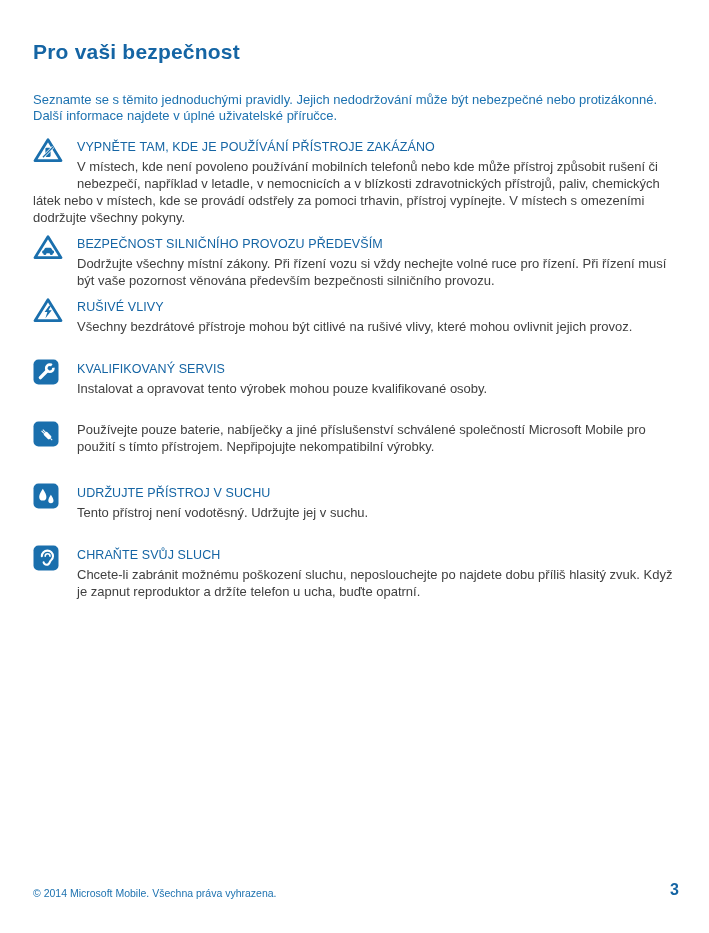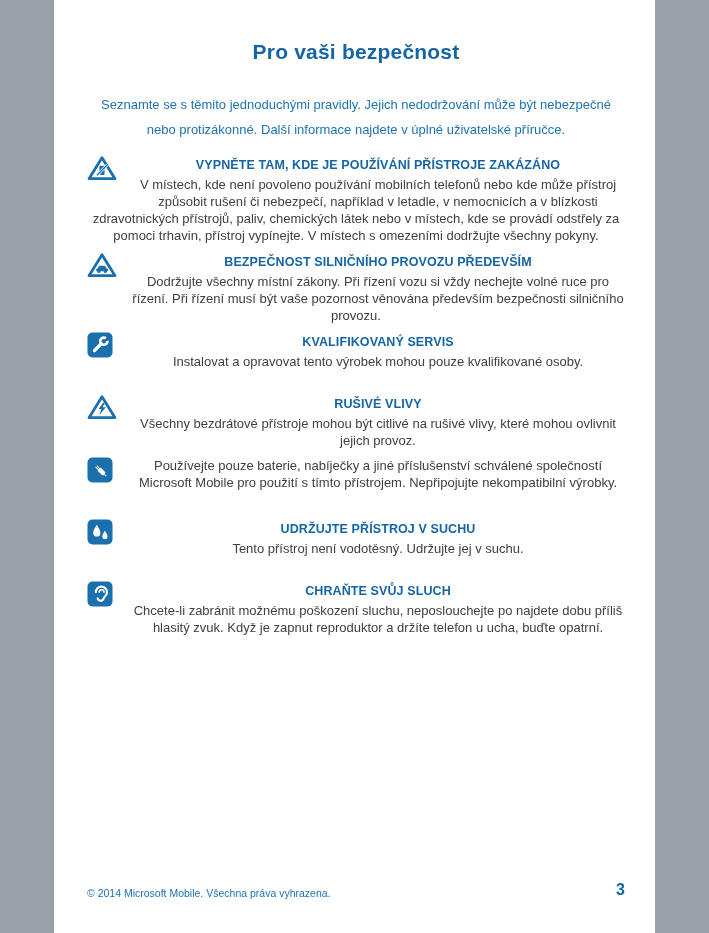--- a/index.html
+++ b/index.html
@@ -1,54 +1,53 @@
 <!DOCTYPE html>
 <html><head>
 <meta charset="utf-8">
 <style>
   * { margin:0; padding:0; box-sizing:border-box; }
   html,body { background:#9aa0a6; }
   .page {
     position:relative;
-    width:601px; height:933px;
+    width:709px; height:933px;
     margin:0 auto;
     background:#ffffff;
     font-family:"Liberation Sans", sans-serif;
     overflow:hidden;
-    text-align:center;
   }
   .content { padding:40px 30px 0 33px; }
   .doc-title {
     color:#1565a4;
     font-size:21px;
     font-weight:bold;
     letter-spacing:0.2px;
     margin-bottom:28px;
   }
   .intro {
     color:#1d72b0;
     font-size:13px;
-    line-height:25px;
+    line-height:16px;
     margin-bottom:13px;
     max-width:648px;
   }
   .safety-section { margin-bottom:8px; }
   .safety-section::after { content:""; display:block; clear:both; }
   .icon-float {
     float:left;
     width:30px; height:26px;
     margin-right:14px;
     margin-bottom:28px; 
     display:flex; align-items:center; justify-content:flex-start;
   }
   .icon-float svg { display:block; }
   .sec-heading {
     color:#1565a4;
     font-size:12.5px;
-    font-weight:bold;
+    font-weight:normal;
     line-height:20px;
     letter-spacing:0.1px;
   }
   .sec-body {
     color:#404040;
     font-size:13px;
     line-height:17px;
     margin-top:1px;
   }
   .footer {
@@ -90,40 +89,40 @@
           <circle cx="12.6" cy="21" r="1.7" fill="#1a6fad"></circle>
           <circle cx="19.6" cy="21" r="1.7" fill="#1a6fad"></circle>
         </svg>
       </span>
       <h2 class="sec-heading">BEZPEČNOST SILNIČNÍHO PROVOZU PŘEDEVŠÍM</h2>
       <p class="sec-body">Dodržujte všechny místní zákony. Při řízení vozu si vždy nechejte volné ruce pro řízení. Při řízení musí být vaše pozornost věnována především bezpečnosti silničního provozu.</p>
     </section>
 
     <section class="safety-section">
       <span class="icon-float">
+        <svg width="30" height="26" viewBox="0 0 32 28">
+          <path d="M16 3 L30 25.5 L2 25.5 Z" fill="none" stroke="#1a6fad" stroke-width="3" stroke-linejoin="round"></path>
+          <polygon points="17.2,9.5 12.3,16.2 15.3,16.2 13.2,22.8 20,14.4 16.6,14.4 19.2,9.5" fill="#1a6fad"></polygon>
+        </svg>
+      </span>
+      <h2 class="sec-heading">RUŠIVÉ VLIVY</h2>
+      <p class="sec-body">Všechny bezdrátové přístroje mohou být citlivé na rušivé vlivy, které mohou ovlivnit jejich provoz.</p>
+    </section>
+
+    <section class="safety-section">
+      <span class="icon-float">
         <svg width="26" height="26" viewBox="0 0 26 26">
           <rect x="0.5" y="0.5" width="25" height="25" rx="5" fill="#1a6fad"></rect>
           <circle cx="16.8" cy="9.2" r="3.6" fill="none" stroke="#ffffff" stroke-width="2.6"></circle>
           <polygon points="16.8,9.2 21.2,2.8 24,8.2" fill="#1a6fad"></polygon>
           <line x1="14.2" y1="11.8" x2="7.4" y2="18.6" stroke="#ffffff" stroke-width="3.4" stroke-linecap="round"></line>
         </svg>
       </span>
       <h2 class="sec-heading">KVALIFIKOVANÝ SERVIS</h2>
       <p class="sec-body">Instalovat a opravovat tento výrobek mohou pouze kvalifikované osoby.</p>
-    </section>
-
-    <section class="safety-section">
-      <span class="icon-float">
-        <svg width="30" height="26" viewBox="0 0 32 28">
-          <path d="M16 3 L30 25.5 L2 25.5 Z" fill="none" stroke="#1a6fad" stroke-width="3" stroke-linejoin="round"></path>
-          <polygon points="17.2,9.5 12.3,16.2 15.3,16.2 13.2,22.8 20,14.4 16.6,14.4 19.2,9.5" fill="#1a6fad"></polygon>
-        </svg>
-      </span>
-      <h2 class="sec-heading">RUŠIVÉ VLIVY</h2>
-      <p class="sec-body">Všechny bezdrátové přístroje mohou být citlivé na rušivé vlivy, které mohou ovlivnit jejich provoz.</p>
     </section>
 
     <section class="safety-section">
       <span class="icon-float">
         <svg width="26" height="26" viewBox="0 0 26 26">
           <rect x="0.5" y="0.5" width="25" height="25" rx="5" fill="#1a6fad"></rect>
           <g transform="rotate(-45 13 13)">
             <rect x="10.8" y="11.2" width="4.4" height="8" rx="1.3" fill="#ffffff"></rect>
             <rect x="11.6" y="7.6" width="1" height="3.6" fill="#ffffff"></rect>
             <rect x="13.4" y="7.6" width="1" height="3.6" fill="#ffffff"></rect>

